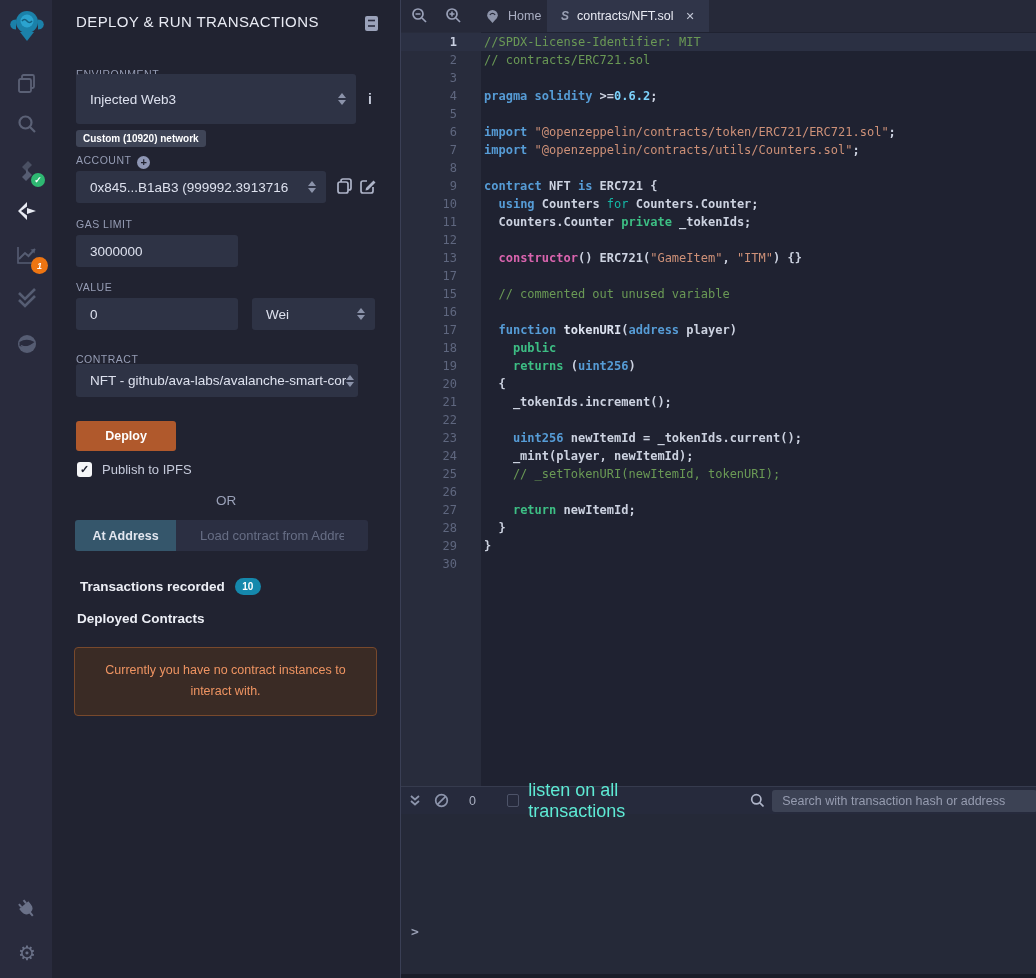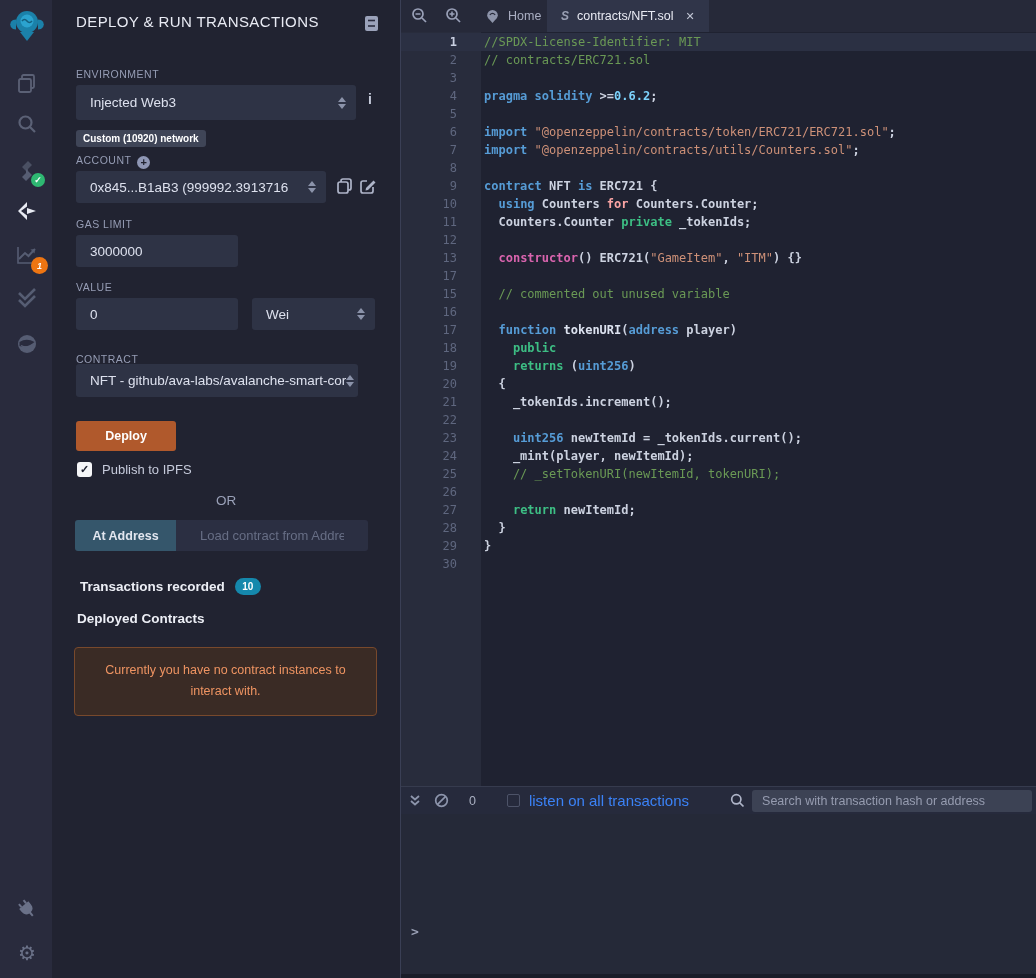--- a/index.html
+++ b/index.html
@@ -74,37 +74,37 @@
   .codearea { position:absolute; left:0; top:32px; width:636px; height:754px; background:#1f2231; }
   .gutterbg { position:absolute; left:0; top:0; width:80px; height:754px; background:#282c3c; }
   .lines { position:absolute; left:0; top:1px; width:636px;
     font-family:"DejaVu Sans Mono", monospace; font-size:12px; }
   .crow { position:relative; height:18px; line-height:18px; white-space:pre; }
   .crow.active { background:#2b3043; }
   .lnum { position:absolute; left:0; top:0; width:56px; text-align:right; color:#5f677f; }
   .crow.active .lnum { color:#c9cfe1; font-weight:bold; }
   .ltext { position:absolute; left:83px; top:0; }
   .tk-kw  { color:#569cd6; font-weight:bold; }
-  .tk-kw2 { color:#fca5a5; font-weight:bold; }
+  .tk-kw2 { color:#14b8a6; font-weight:normal; }
   .tk-str { color:#ce9178; }
   .tk-com { color:#6a9955; }
   .tk-grn { color:#3dbe84; font-weight:bold; }
   .tk-pink{ color:#d964ae; font-weight:bold; }
   .tk-fn  { color:#dde3f0; font-weight:bold; }
   .tk-num { color:#7dd3fc; font-weight:bold; }
   .tk-pl  { color:#ccd2e0; font-weight:bold; }
 
   
   .terminal { position:absolute; left:0; top:786px; width:636px; height:192px; background:#252938; }
   .termbar { position:absolute; left:0; top:0; width:636px; height:28px; background:#262a3c;
     border-top:1px solid #363b4e; display:flex; align-items:center; }
   .tb-icon { display:flex; align-items:center; justify-content:center; cursor:pointer; }
   .tb-count { color:#aab0c2; font-size:12.5px; }
   .tb-chk { width:13px; height:13px; border:1px solid #4d5368; border-radius:2px; background:transparent; cursor:pointer; }
-  .tb-label { color:#3b82f6; font-size:15px; }
+  .tb-label { color:#5eead4; font-size:18px; }
   .tb-search { width:280px; height:22px; background:#3c4254; border:none; border-radius:3px;
     color:#dde1ee; font-size:12.5px; padding:0 10px; font-family:"Liberation Sans",sans-serif; outline:none; }
   .tb-search::placeholder { color:#969cb0; }
   .prompt { position:absolute; left:10px; top:138px; color:#9aa0b5; font-weight:bold;
     font-size:13px; font-family:"DejaVu Sans Mono",monospace; }
   .term-bottom-edge { position:absolute; left:0; bottom:0; width:636px; height:4px; background:#1a1d29; }
 
   svg { display:block; }
 </style>
 </head>
@@ -194,21 +194,21 @@
     <div class="panel-title">DEPLOY &amp; RUN TRANSACTIONS</div>
     <div style="position:absolute;left:312px;top:15px;cursor:pointer;">
       <svg width="15" height="17" viewBox="0 0 15 17">
           <rect x="1" y="1" width="13" height="15" rx="2" fill="#9ba2ba"></rect>
           <line x1="4" y1="5.5" x2="11" y2="5.5" stroke="#292b3d" stroke-width="1.6"></line>
           <line x1="4" y1="11" x2="11" y2="11" stroke="#292b3d" stroke-width="1.6"></line>
         </svg>
     </div>
 
     <div class="label" style="top:68px;">ENVIRONMENT</div>
-    <div class="field" style="left:24px;top:85px;width:280px;height:35px;">
+    <div class="field" style="left:24px;top:74px;width:280px;height:50px;">
       <span>Injected Web3</span>
       <span class="spinner">
           <i class="up"></i>
           <i class="dn"></i>
         </span>
     </div>
     <div style="position:absolute;left:316px;top:91px;color:#c5cad9;font-size:14px;font-weight:bold;cursor:pointer;">i</div>
     <div class="netbadge">Custom (10920) network</div>
 
     <div class="label" style="top:154px;">

